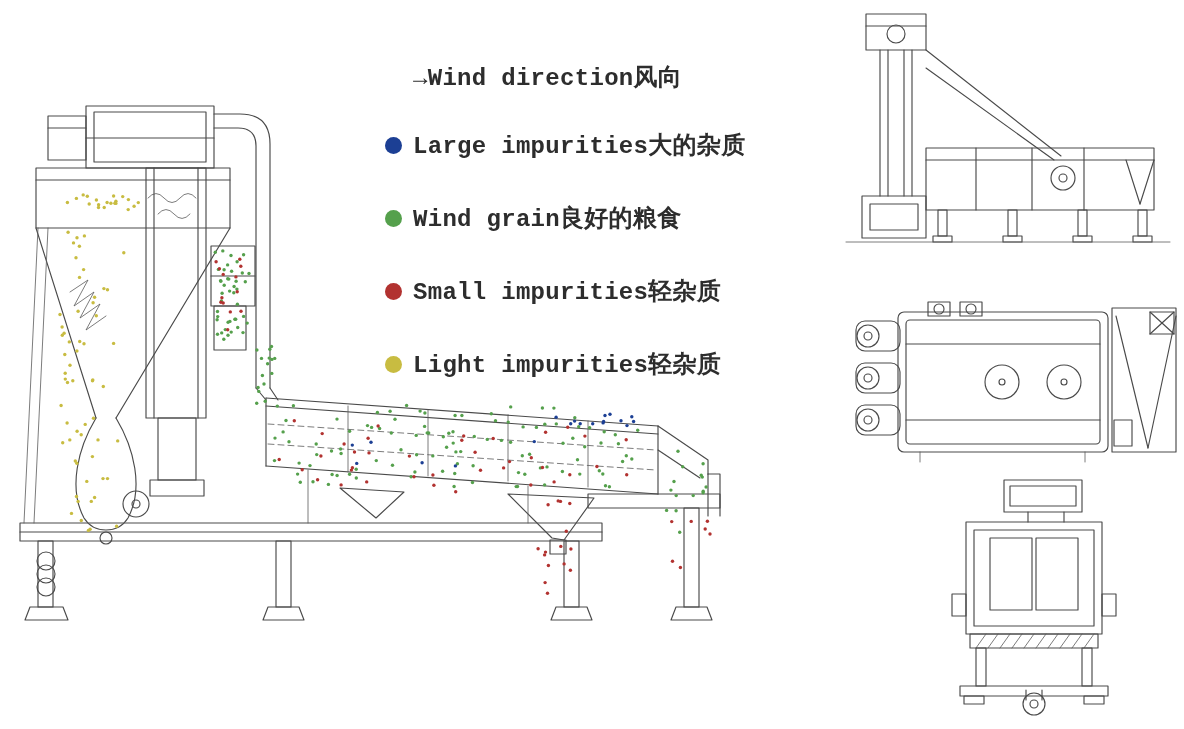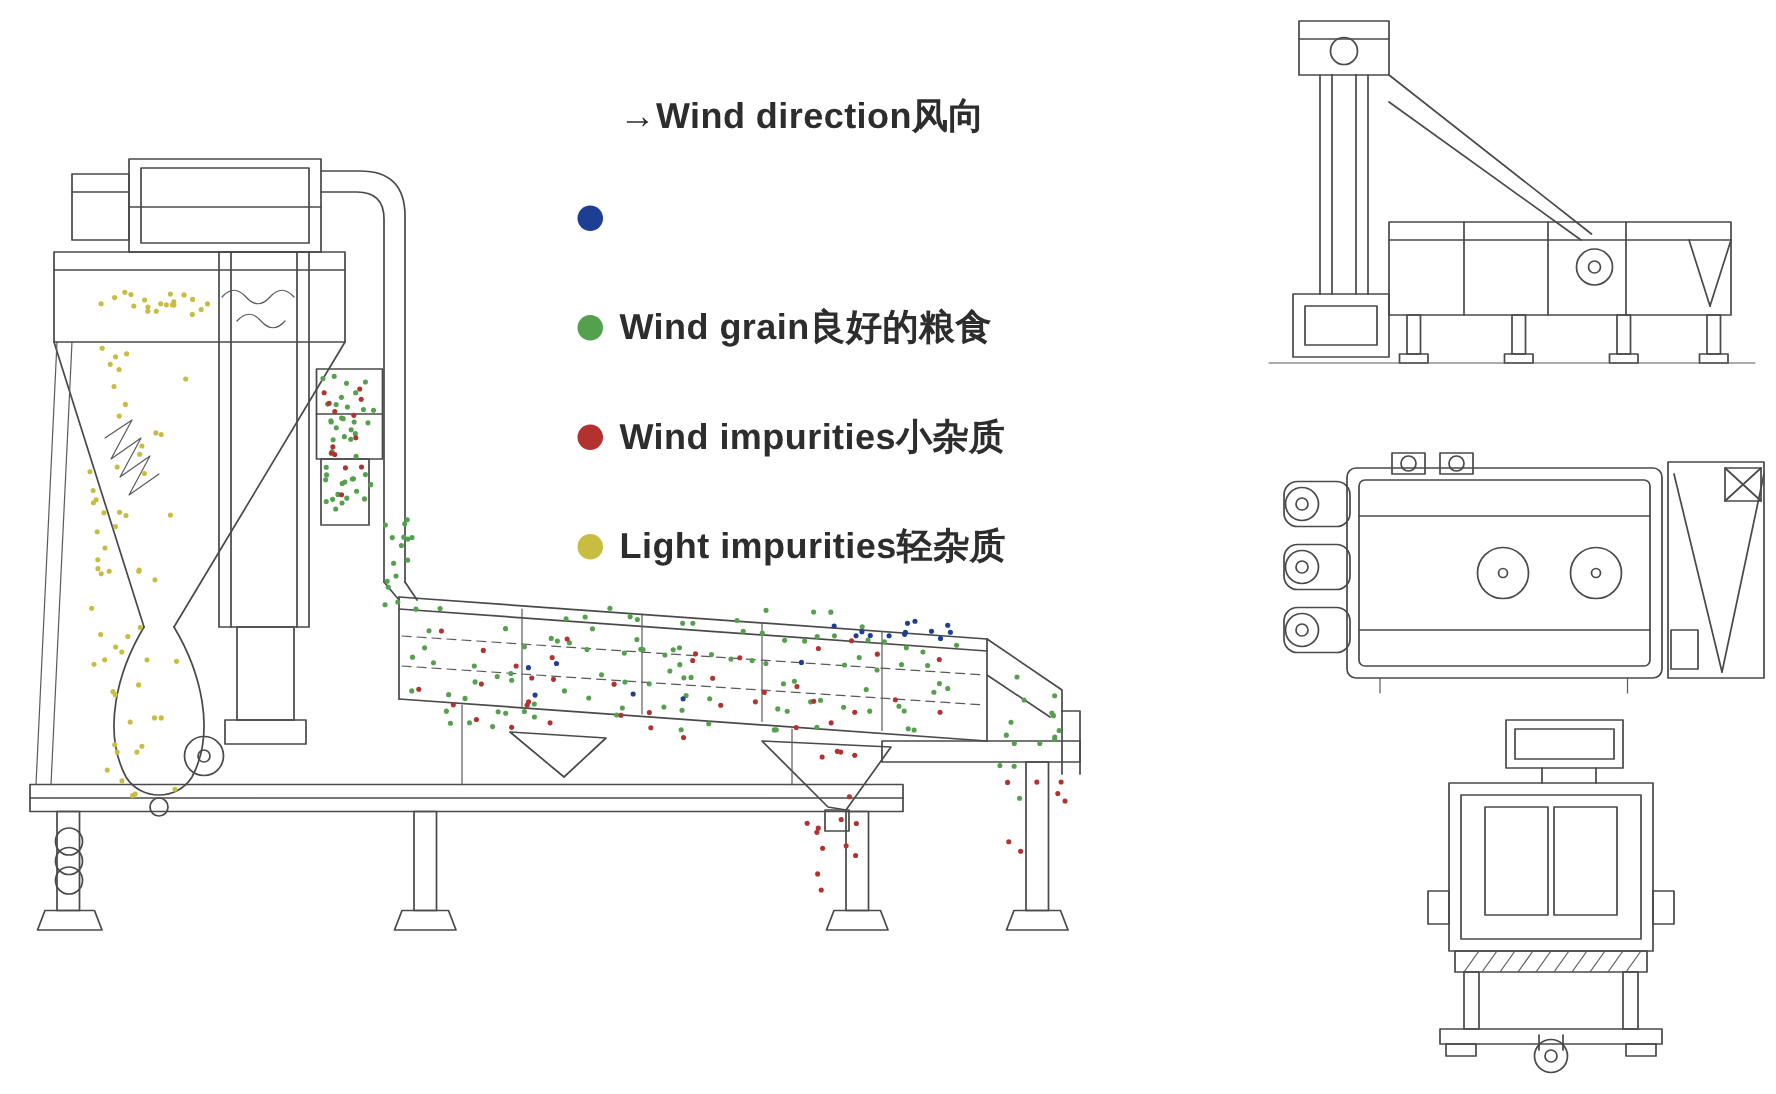--- a/index.html
+++ b/index.html
@@ -9,20 +9,21 @@
     font-family:"Liberation Sans", sans-serif;
   }
   .abs{position:absolute;}
   svg{display:block;}
 
   
   .legend{
     position:absolute;left:385px;top:62px;
     display:flex;flex-direction:column;gap:33px;
     color:#2d2d2d;
+    font-family:Liberation Mono, monospace;
   }
   .legend-row{display:flex;align-items:center;gap:11px;height:40px;}
   .legend-row.wind-row{height:30px;padding-left:28px;}
   .legend-dot{
     width:17px;height:17px;border-radius:50%;flex:0 0 auto;
     background:#888;
   }
   .legend-text{
     font-size:24px;font-weight:600;letter-spacing:.3px;white-space:nowrap;
   }
@@ -33,28 +34,29 @@
 </style>
 </head>
 <body>
 
 <div class="legend">
   <div class="legend-row wind-row">
     <span class="legend-text">→Wind direction风向</span>
   </div>
   <div class="legend-row">
     <span class="legend-dot" style="background-color: rgb(28, 63, 148);"></span>
+    <span class="legend-text">Large impurities大的杂质</span>
   </div>
   <div class="legend-row">
     <span class="legend-dot" style="background-color: rgb(85, 160, 76);"></span>
     <span class="legend-text">Wind grain良好的粮食</span>
   </div>
   <div class="legend-row">
     <span class="legend-dot" style="background-color: rgb(178, 50, 48);"></span>
-    <span class="legend-text">Wind impurities小杂质</span>
+    <span class="legend-text">Small impurities轻杂质</span>
   </div>
   <div class="legend-row">
     <span class="legend-dot" style="background-color: rgb(200, 188, 65);"></span>
     <span class="legend-text">Light impurities轻杂质</span>
   </div>
 </div>
 
 <svg class="abs" style="left:8px;top:46px" width="772" height="652" viewBox="0 0 772 652">
   <g class="draw">
 

